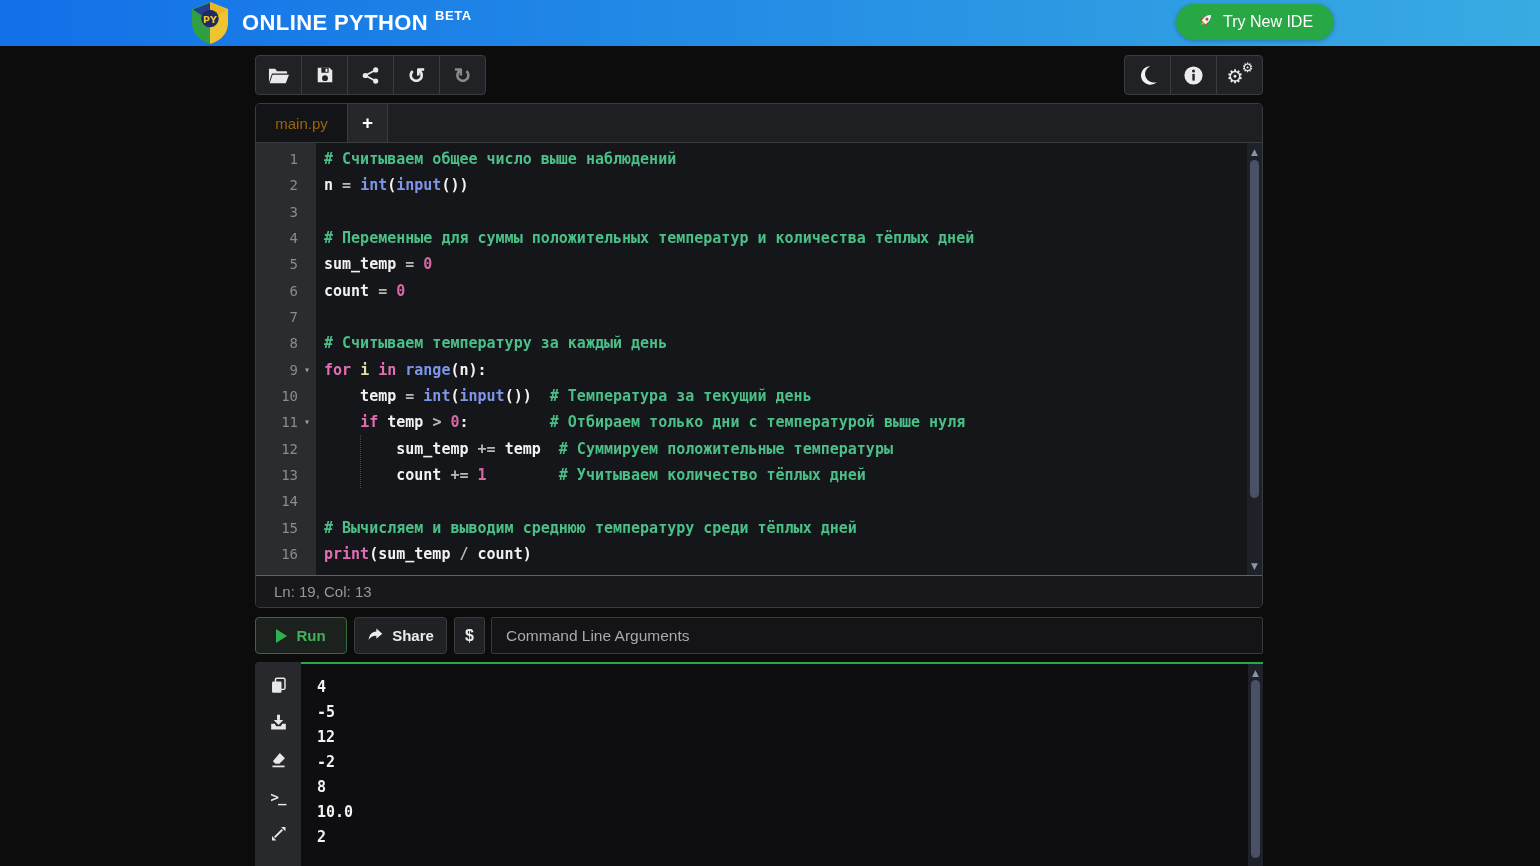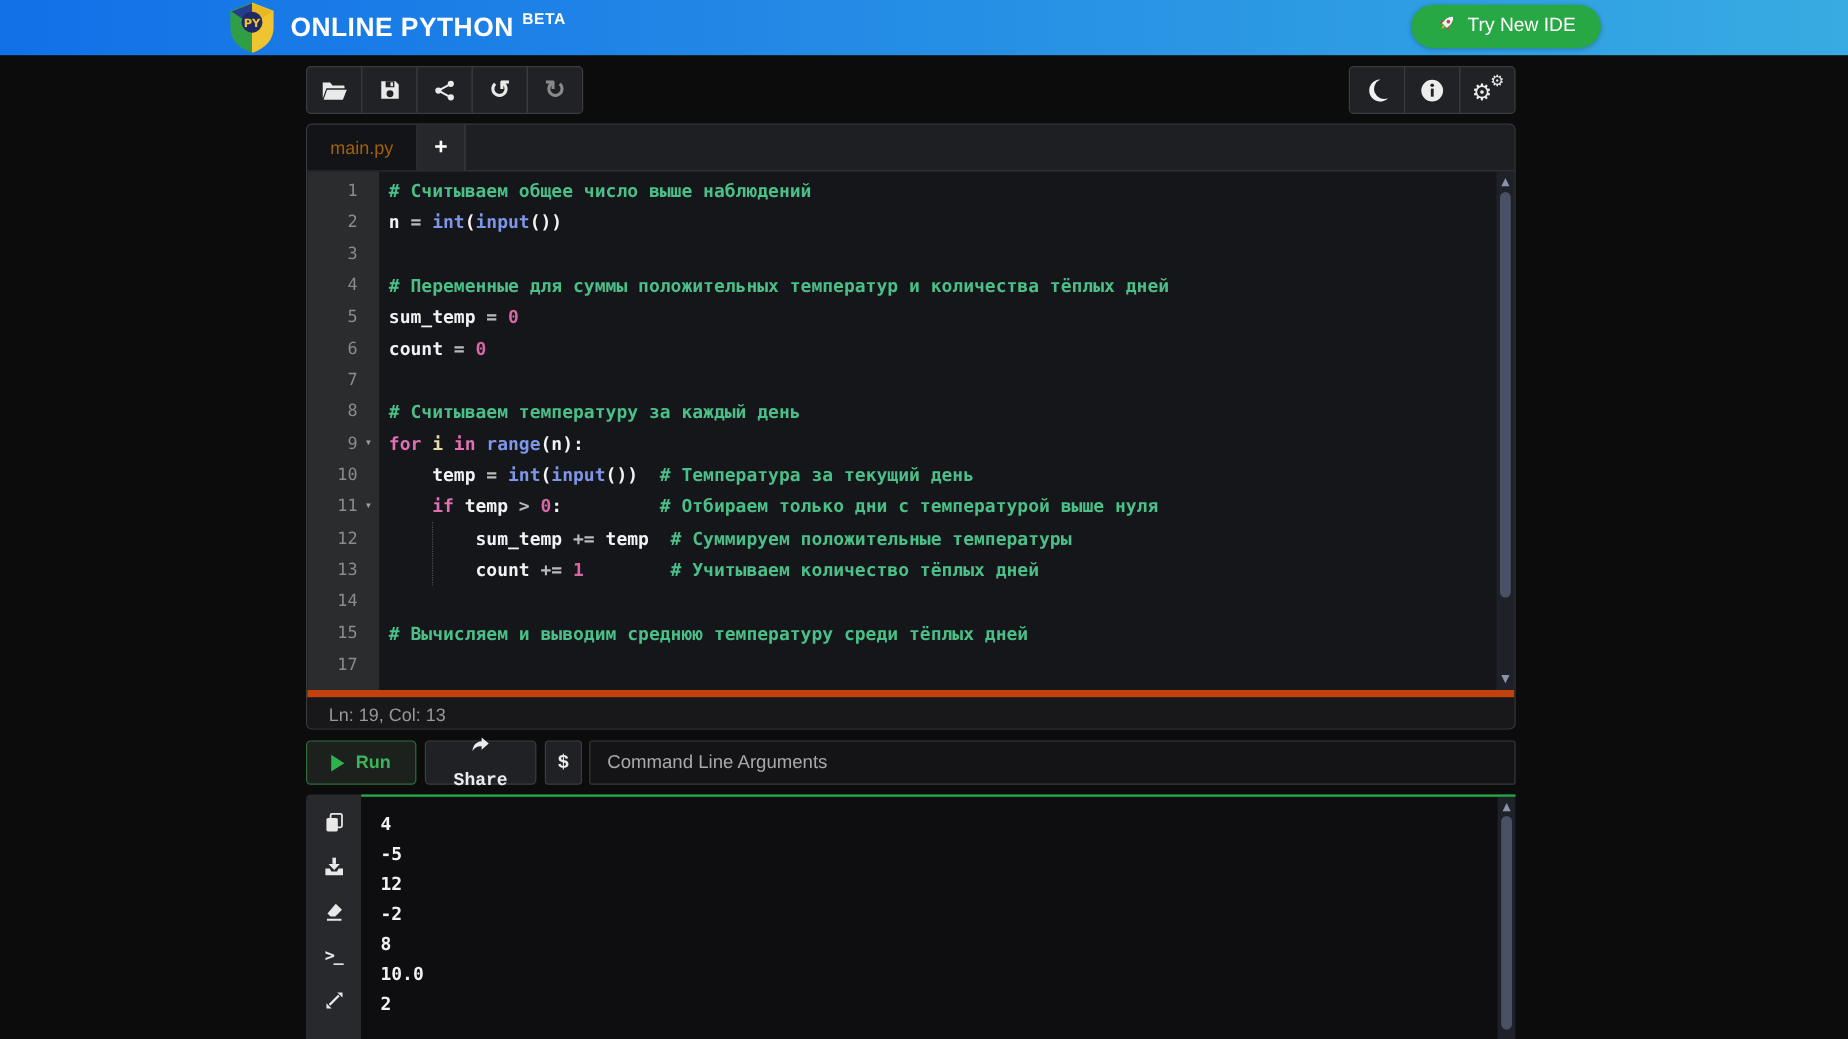--- a/index.html
+++ b/index.html
@@ -47,27 +47,27 @@
   .t-n { color:var(--token_number,#d668a6); }
   .t-o { color:var(--token_operator,#b9b9b9); }
   .t-v { color:var(--token_text,#f2f2f2); }
   .t-p { color:var(--token_param,#e3dca6); }
   .indent-guide { position:absolute; left:104px; top:292px; height:53px; border-left:1px dotted #4b4d52; }
 
   .vscroll { position:absolute; right:0; top:0; bottom:0; width:15px; background:#1e2128; }
   .vscroll .thumb { position:absolute; left:3px; width:9px; background:#4a5166; border-radius:5px; }
   .vscroll .arr { position:absolute; left:0; width:15px; text-align:center; color:#8b93a8; font-size:9px; line-height:12px; font-family:"DejaVu Sans",sans-serif; }
 
-  .statusbar { height:32px; background:#18181b; border-top:6px solid #c2410c; color:#97979c; font-size:15px; line-height:31px; padding-left:18px; }
+  .statusbar { height:32px; background:#18181b; border-top:1px solid #c2410c; color:#97979c; font-size:15px; line-height:31px; padding-left:18px; }
 
   
   .runbar { display:flex; gap:7px; margin-top:9px; height:37px; }
   .run-btn { width:92px; background:#1c211d; border:1px solid #2f6d3d; border-radius:4px; color:var(--run_green,#3cb45a); font-size:15px; font-weight:bold; display:flex; align-items:center; justify-content:center; gap:9px; cursor:pointer; font-family:"Liberation Sans",sans-serif; }
   .play { width:0; height:0; border-left:11px solid #2eb14f; border-top:7px solid transparent; border-bottom:7px solid transparent; }
-  .share-btn { width:93px; background:#202125; border:1px solid #3b3c40; border-radius:4px; color:#ececec; font-size:15px; font-weight:bold; display:flex; align-items:center; justify-content:center; gap:8px; cursor:pointer; font-family:Liberation Mono, monospace;flex-direction:column; }
+  .share-btn { width:93px; background:#202125; border:1px solid #3b3c40; border-radius:4px; color:#ececec; font-size:15px; font-weight:bold; display:flex; align-items:center; justify-content:center; gap:8px; cursor:pointer; font-family:Liberation Sans, sans-serif; }
   .args-group { flex:1; display:flex; }
   .dollar { width:31px; background:#202125; border:1px solid #3b3c40; border-radius:3px; color:#ececec; font-size:16px; font-weight:bold; display:flex; align-items:center; justify-content:center; margin-right:6px; }
   .args-input { flex:1; background:#141416; border:1px solid #39393d; border-radius:2px; color:#ddd; padding:0 14px; font-size:15.5px; font-family:"Liberation Sans",sans-serif; outline:none; }
   .args-input::placeholder { color:#a9a9ad; }
 
   
   .console { display:flex; margin-top:8px; height:210px; }
   .console-side { width:46px; background:#28292d; border-radius:4px 0 0 4px; display:flex; flex-direction:column; align-items:center; padding-top:13px; gap:16px; }
   .cicon { width:22px; height:21px; display:flex; align-items:center; justify-content:center; color:#e8e8e8; cursor:pointer; }
   .term-glyph { font-family:"DejaVu Sans Mono",monospace; font-weight:bold; font-size:14px; letter-spacing:-1px; color:#e8e8e8; }
@@ -192,20 +192,21 @@
         <div class="cline"><span class="ln">6</span><span class="foldcell"></span><span class="codecell"><span class="t-v">count </span><span class="t-o">= </span><span class="t-n">0</span></span></div>
         <div class="cline"><span class="ln">7</span><span class="foldcell"></span><span class="codecell"></span></div>
         <div class="cline"><span class="ln">8</span><span class="foldcell"></span><span class="codecell"><span class="t-c"># Считываем температуру за каждый день</span></span></div>
         <div class="cline"><span class="ln">9</span><span class="foldcell">▾</span><span class="codecell"><span class="t-k">for </span><span class="t-p">i </span><span class="t-k">in </span><span class="t-b">range</span><span class="t-v">(n):</span></span></div>
         <div class="cline"><span class="ln">10</span><span class="foldcell"></span><span class="codecell"><span class="t-v">    temp </span><span class="t-o">= </span><span class="t-b">int</span><span class="t-v">(</span><span class="t-b">input</span><span class="t-v">())  </span><span class="t-c"># Температура за текущий день</span></span></div>
         <div class="cline"><span class="ln">11</span><span class="foldcell">▾</span><span class="codecell"><span class="t-v">    </span><span class="t-k">if</span><span class="t-v"> temp </span><span class="t-o">&gt; </span><span class="t-n">0</span><span class="t-v">:         </span><span class="t-c"># Отбираем только дни с температурой выше нуля</span></span></div>
         <div class="cline"><span class="ln">12</span><span class="foldcell"></span><span class="codecell"><span class="t-v">        sum_temp </span><span class="t-o">+= </span><span class="t-v">temp  </span><span class="t-c"># Суммируем положительные температуры</span></span></div>
         <div class="cline"><span class="ln">13</span><span class="foldcell"></span><span class="codecell"><span class="t-v">        count </span><span class="t-o">+= </span><span class="t-n">1</span><span class="t-v">        </span><span class="t-c"># Учитываем количество тёплых дней</span></span></div>
         <div class="cline"><span class="ln">14</span><span class="foldcell"></span><span class="codecell"></span></div>
         <div class="cline"><span class="ln">15</span><span class="foldcell"></span><span class="codecell"><span class="t-c"># Вычисляем и выводим среднюю температуру среди тёплых дней</span></span></div>
+        <div class="cline"><span class="ln">16</span><span class="foldcell"></span><span class="codecell"><span class="t-k">print</span><span class="t-v">(sum_temp </span><span class="t-o">/ </span><span class="t-v">count)</span></span></div>
         <div class="cline"><span class="ln">17</span><span class="foldcell"></span><span class="codecell"></span></div>
       </div>
     <div class="indent-guide"></div>
     <div class="vscroll">
       <div class="arr" style="top:3px;">▲</div>
       <div class="thumb" style="top:17px; height:338px;"></div>
       <div class="arr" style="bottom:3px;">▼</div>
     </div>
   </div>
 

